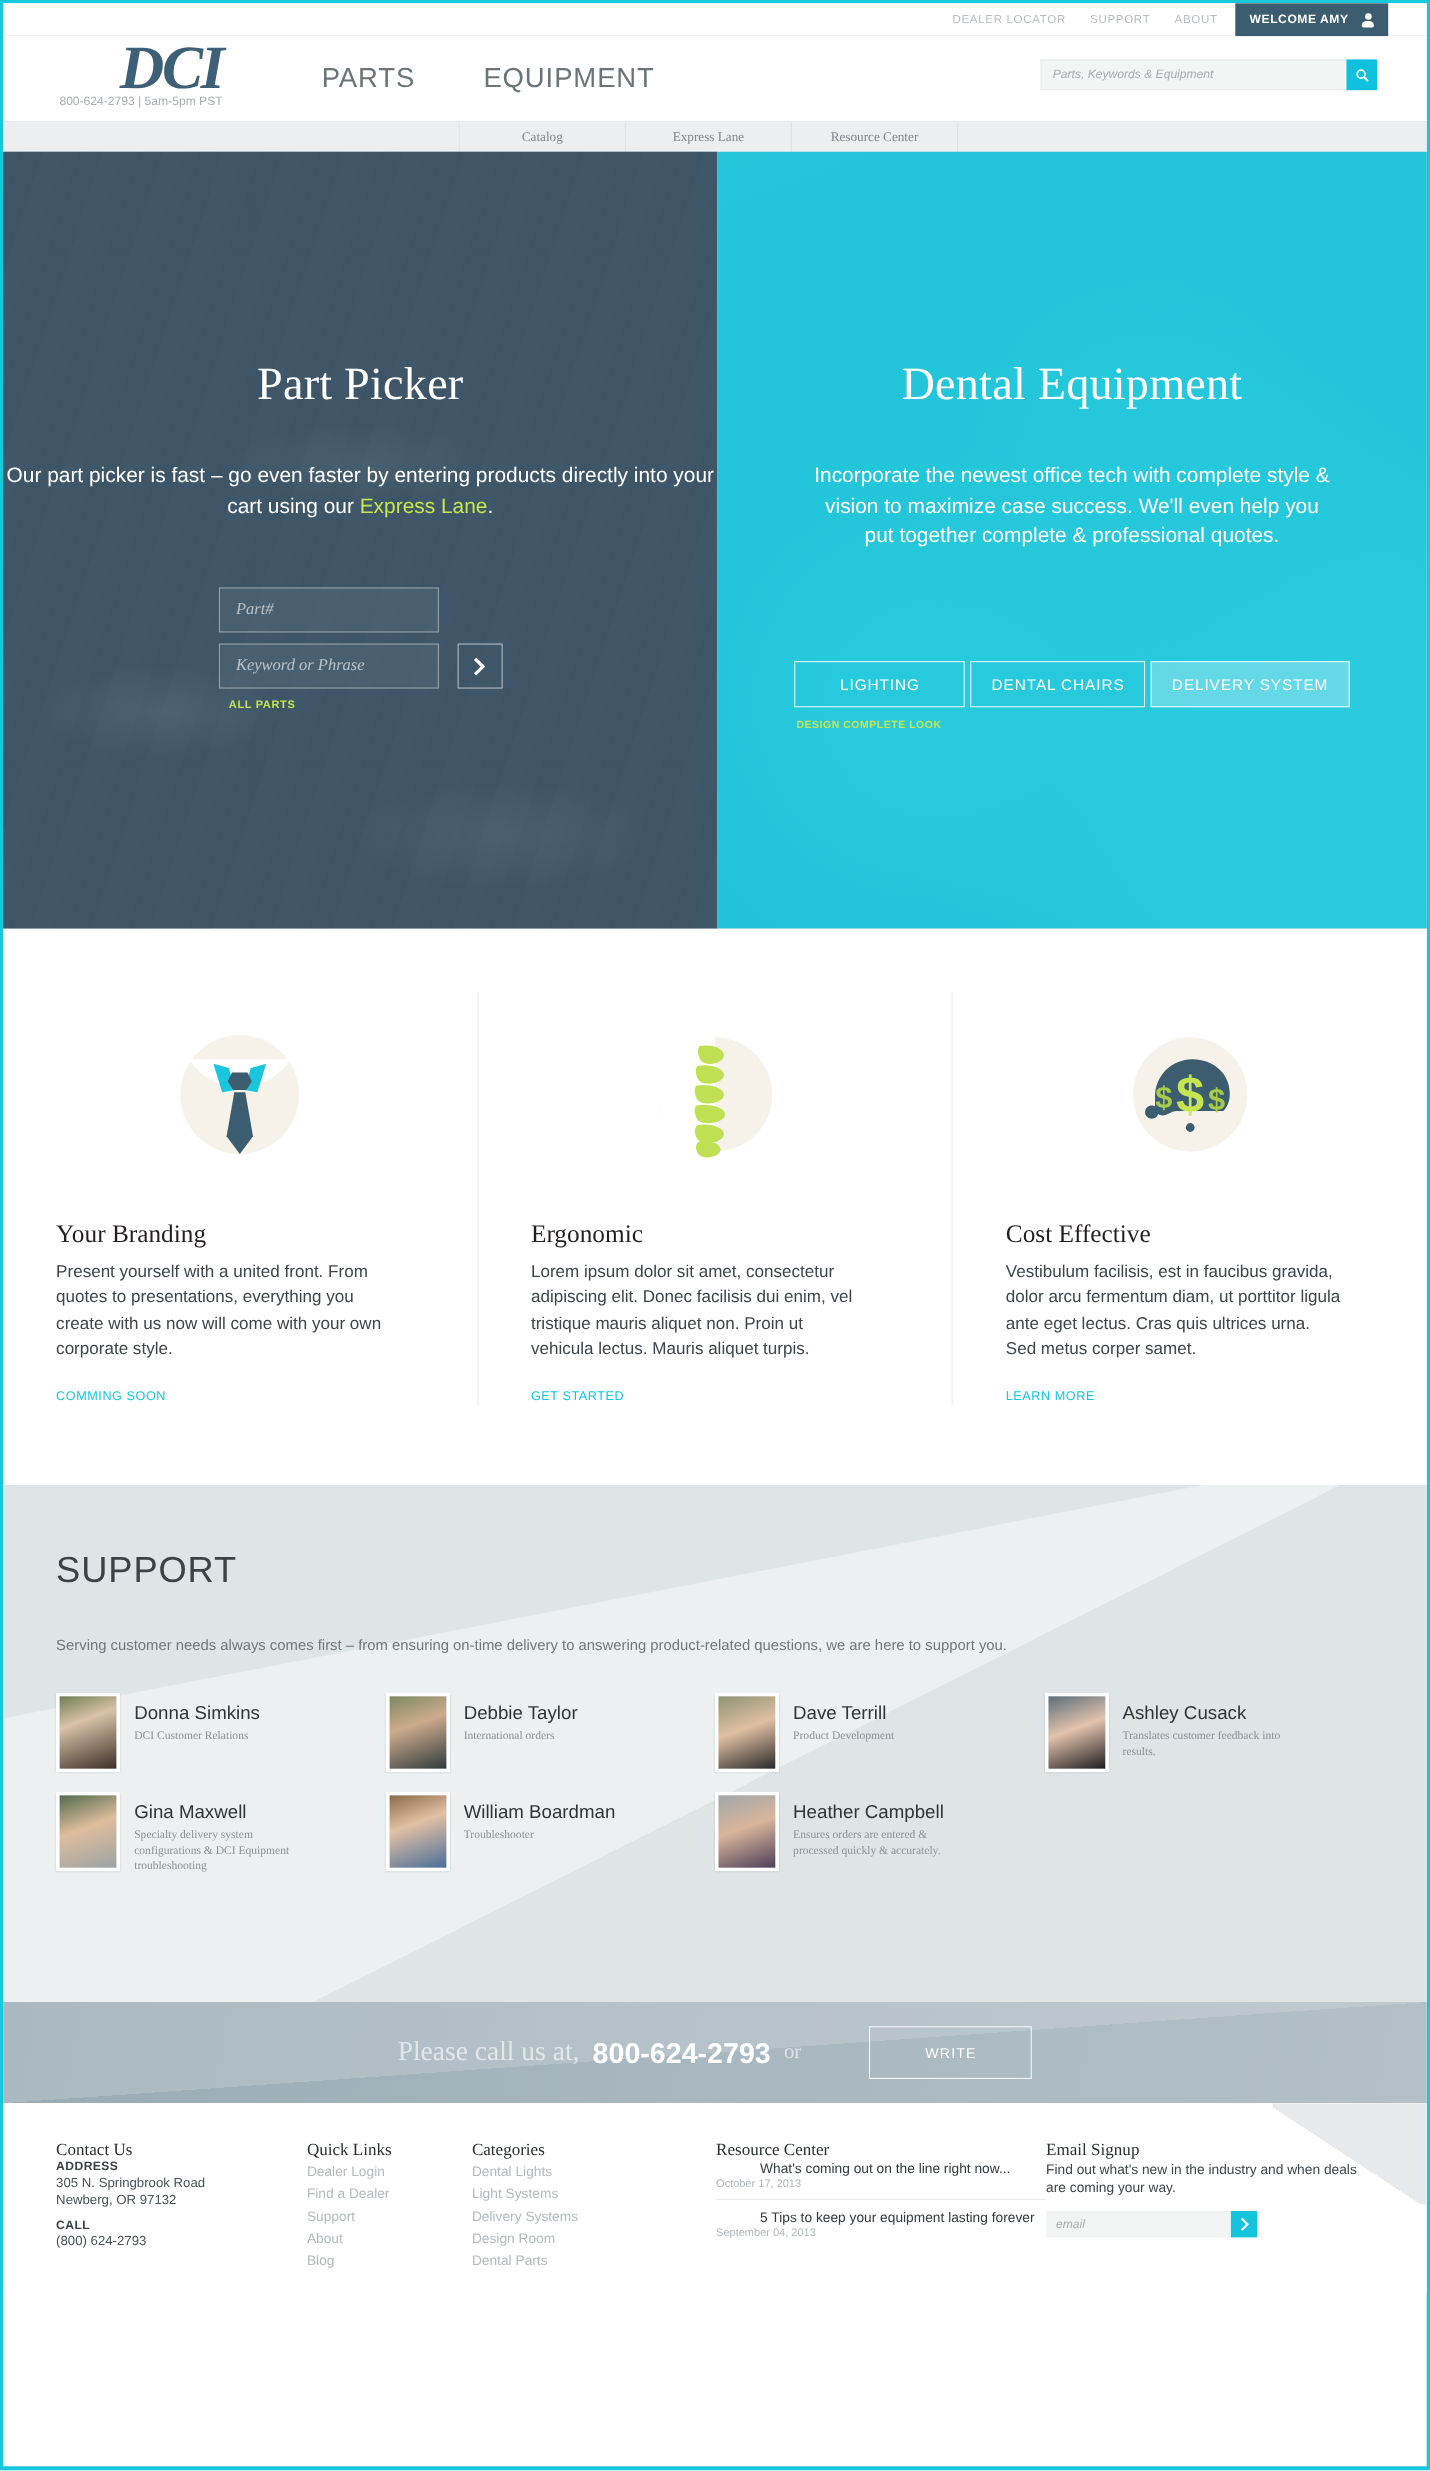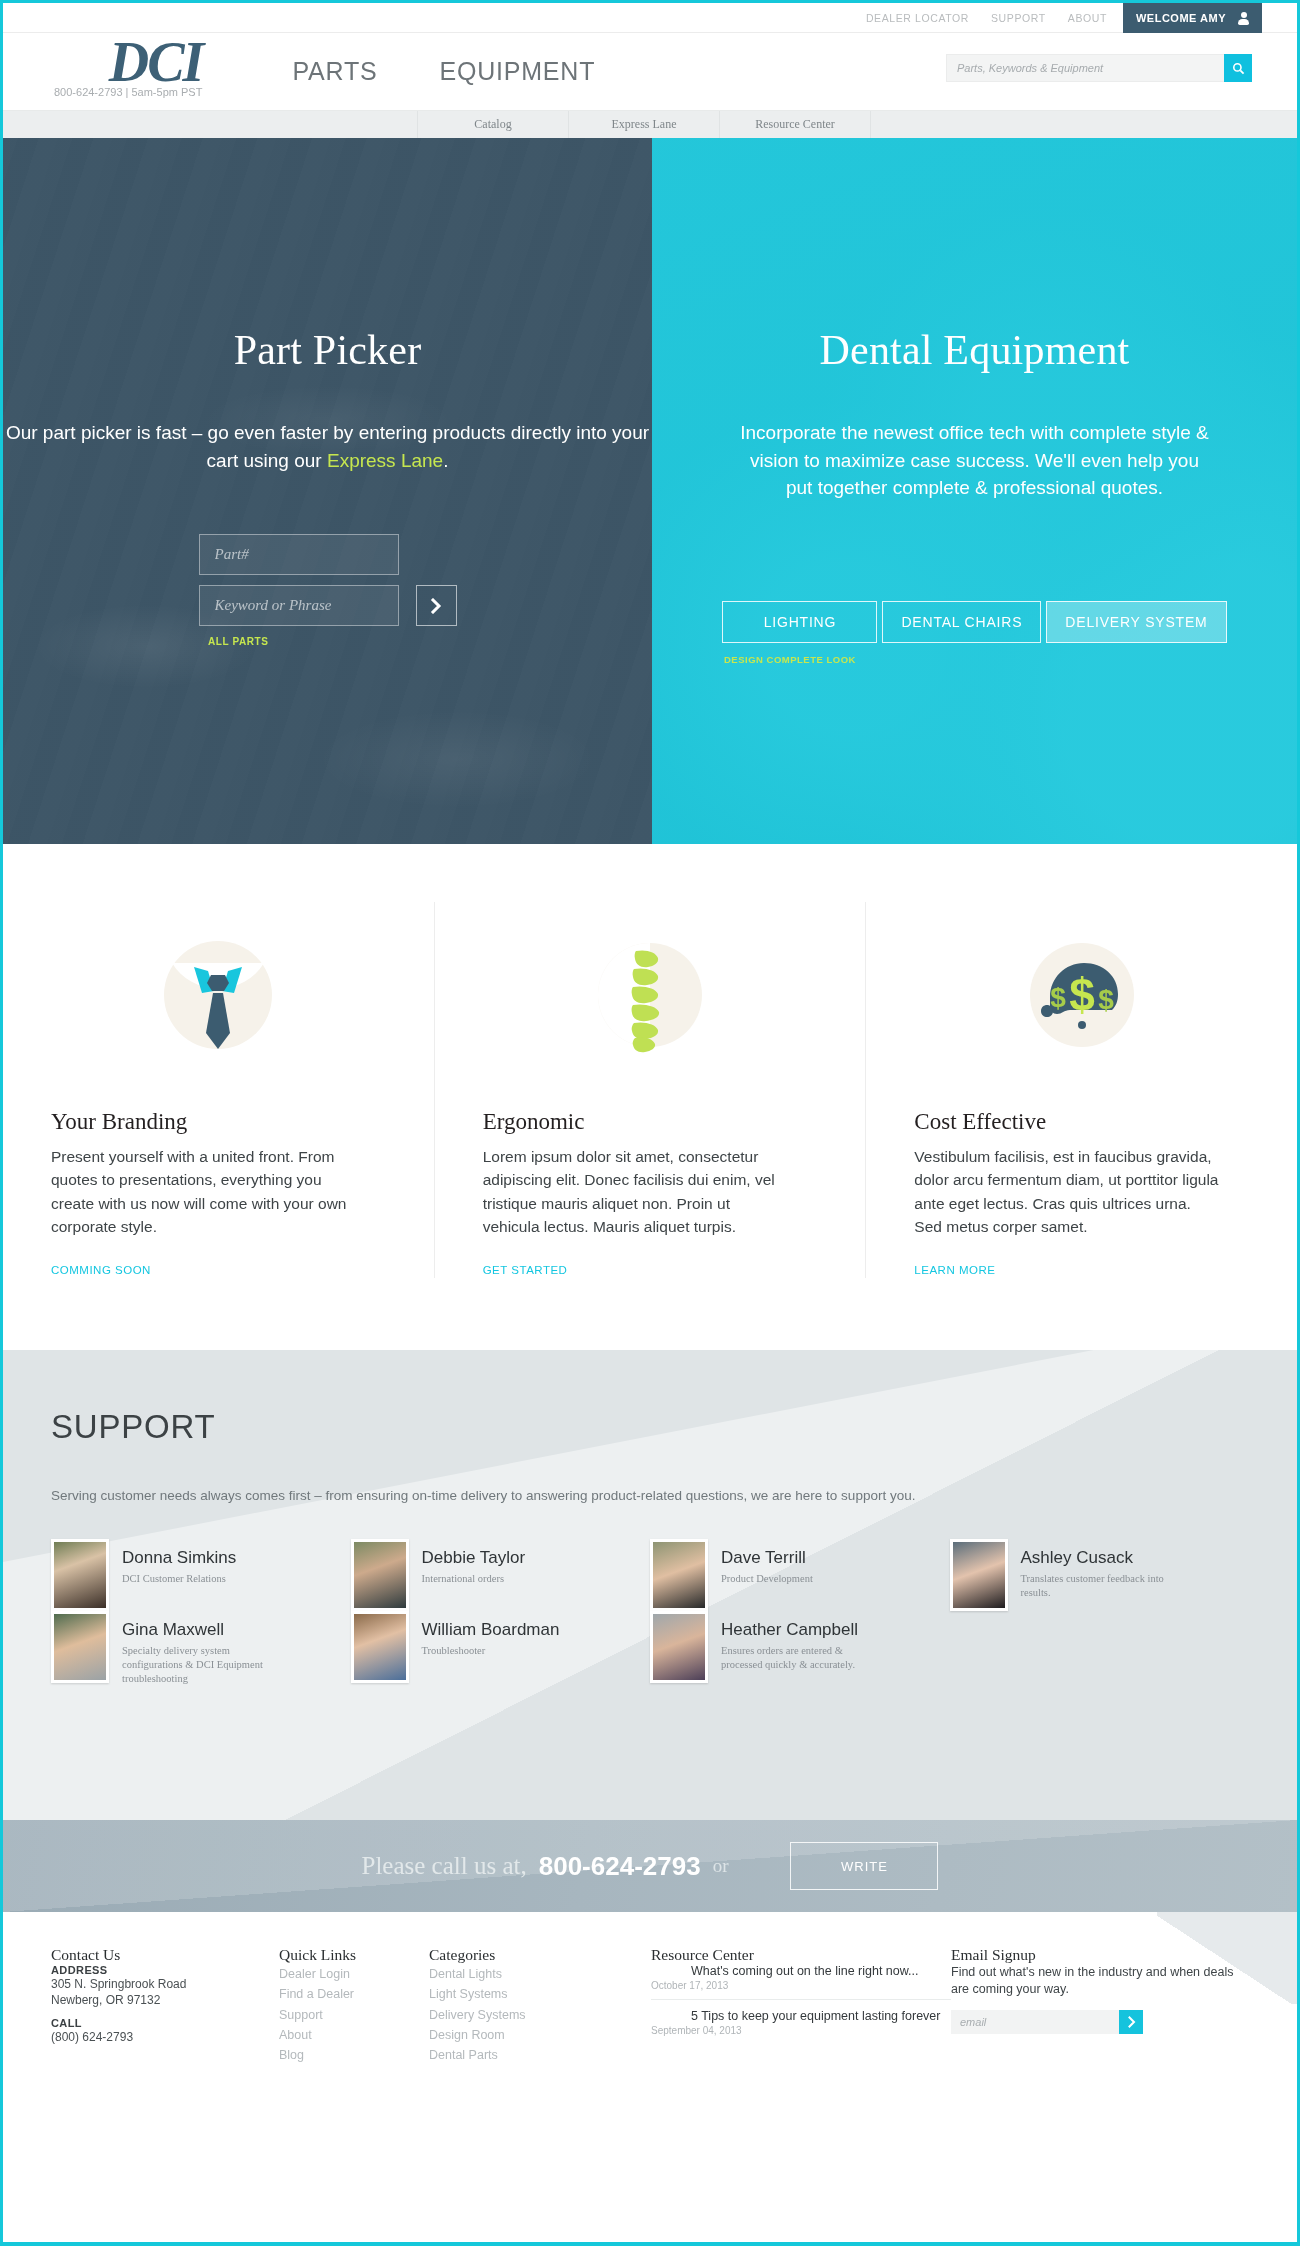--- a/index.html
+++ b/index.html
@@ -322,20 +322,21 @@
     font-family: "Liberation Sans Narrow", "Liberation Sans", sans-serif;
     font-size: 13.5px;
     color: #70787c;
     margin-top: 42px;
     position: relative; z-index:2;
   }
   .staff-grid {
     margin-top: 36px;
     display: grid;
     grid-template-columns: repeat(4, 1fr);
+    row-gap: 18px;
     position: relative; z-index: 2;
   }
   .staff {
     display: flex;
     gap: 13px;
     align-items: flex-start;
   }
   .staff-photo {
     width: 58px; height: 72px;
     flex: 0 0 58px;

